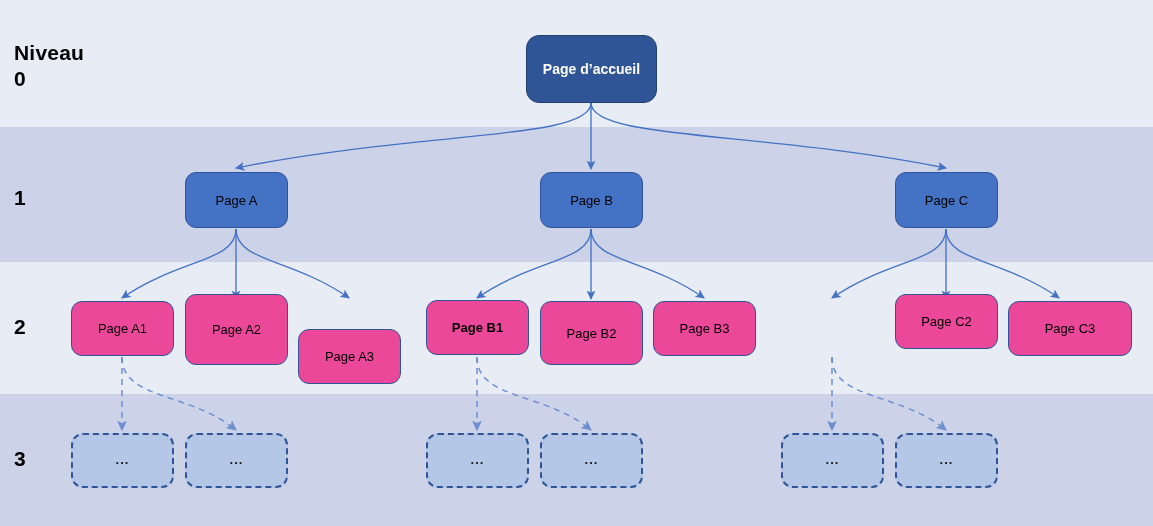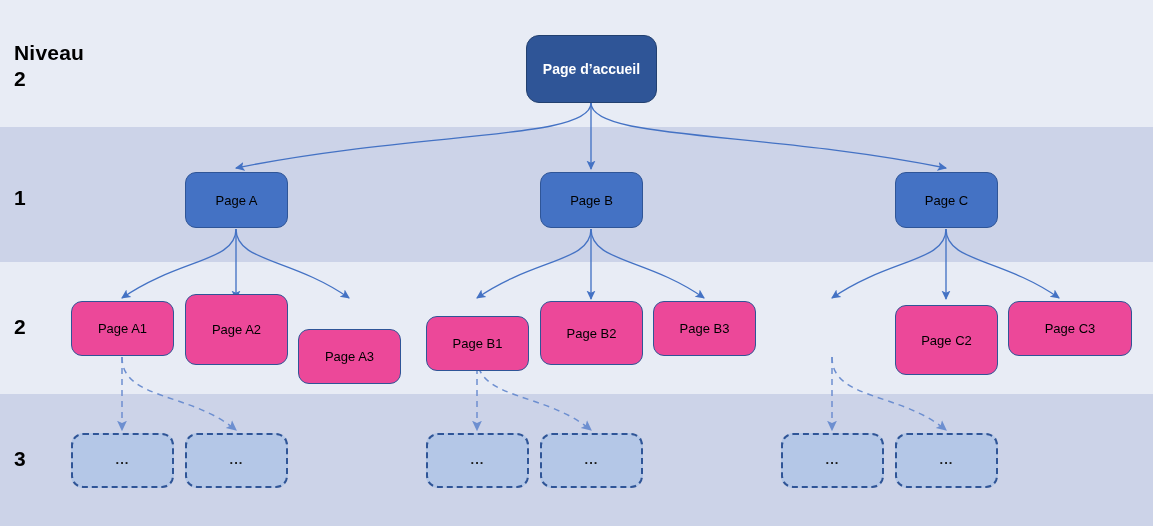--- a/index.html
+++ b/index.html
@@ -83,21 +83,21 @@
 <body>
 
 <div id="canvas">
 
   <div class="band band-light" style="top:0px;height:127px;"></div>
   <div class="band band-dark" style="top:127px;height:135px;"></div>
   <div class="band band-light" style="top:262px;height:132px;"></div>
   <div class="band band-dark" style="top:394px;height:132px;"></div>
 
   <div class="level-label" style="left:14px;top:40px;">Niveau
-2</div>
+0</div>
   <div class="level-label" style="left:14px;top:185px;">1</div>
   <div class="level-label" style="left:14px;top:314px;">2</div>
   <div class="level-label" style="left:14px;top:446px;">3</div>
 
   <svg class="edges" viewBox="0 0 1153 526">
     <defs>
       <marker id="arrow" markerWidth="8" markerHeight="8" refX="6.2" refY="4" orient="auto" markerUnits="strokeWidth">
         <path d="M0,0.7 L7,4 L0,7.3 L1.6,4 Z" fill="#4472c4"></path>
       </marker>
       <marker id="arrowd" markerWidth="8" markerHeight="8" refX="6.2" refY="4" orient="auto" markerUnits="strokeWidth">
@@ -140,25 +140,25 @@
   <div class="node node-root" style="left:526px;top:35px;width:131px;height:68px;">Page d’accueil</div>
 
   <div class="node node-l1" style="left:540px;top:172px;width:103px;height:56px;">Page B</div>
   <div class="node node-l1" style="left:185px;top:172px;width:103px;height:56px;">Page A</div>
   <div class="node node-l1" style="left:895px;top:172px;width:103px;height:56px;">Page C</div>
 
   <div class="node node-l2" style="left:71px;top:301px;width:103px;height:55px;">Page A1</div>
   <div class="node node-l2" style="left:185px;top:294px;width:103px;height:71px;">Page A2</div>
   <div class="node node-l2" style="left:298px;top:301px;width:103px;height:55px;margin-top:28px;">Page A3</div>
 
-  <div class="node node-l2" style="left:426px;top:316px;width:103px;height:55px;">Page B1</div>
+  <div class="node node-l2" style="left:426px;top:300px;width:103px;height:55px;font-weight:bold;">Page B1</div>
   <div class="node node-l2" style="left:540px;top:301px;width:103px;height:64px;">Page B2</div>
   <div class="node node-l2" style="left:653px;top:301px;width:103px;height:55px;">Page B3</div>
 
-  <div class="node node-l2" style="left:895px;top:305px;width:103px;height:70px;">Page C2</div>
+  <div class="node node-l2" style="left:895px;top:294px;width:103px;height:55px;">Page C2</div>
   <div class="node node-l2" style="left:1008px;top:301px;width:124px;height:55px;">Page C3</div>
 
   <div class="node node-l3" style="left:71px;top:433px;width:103px;height:55px;">...</div>
   <div class="node node-l3" style="left:185px;top:433px;width:103px;height:55px;">...</div>
 
   <div class="node node-l3" style="left:426px;top:433px;width:103px;height:55px;">...</div>
   <div class="node node-l3" style="left:540px;top:433px;width:103px;height:55px;">...</div>
 
   <div class="node node-l3" style="left:781px;top:433px;width:103px;height:55px;">...</div>
   <div class="node node-l3" style="left:895px;top:433px;width:103px;height:55px;">...</div>

